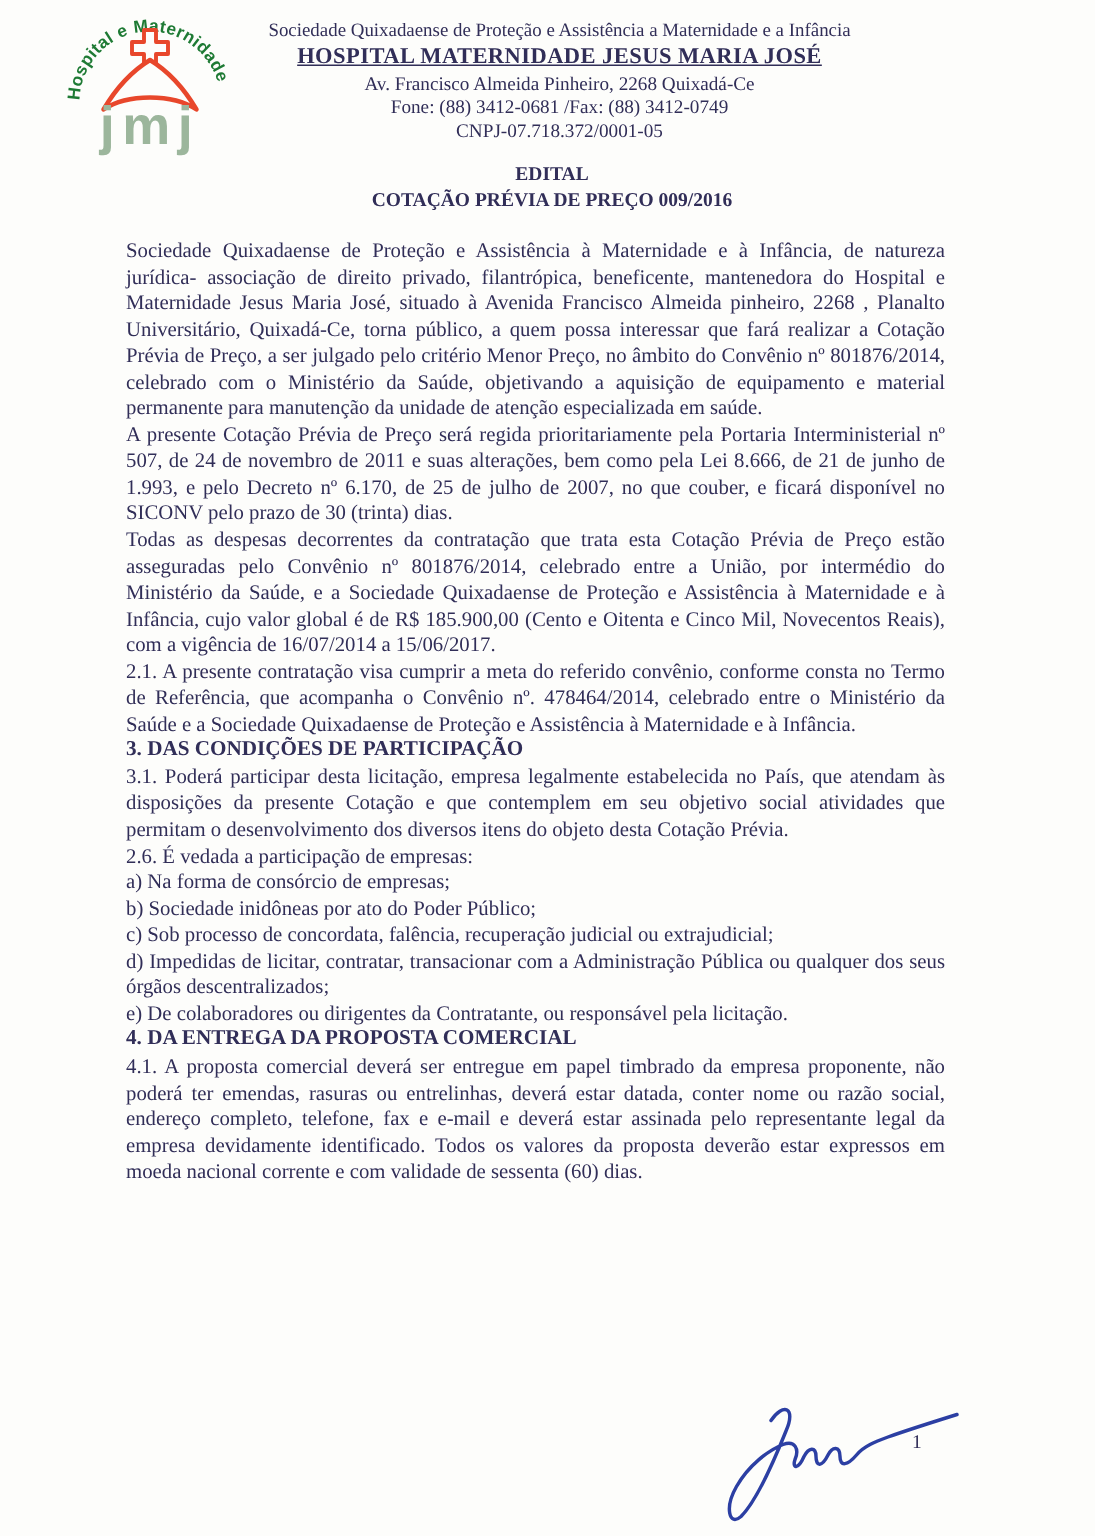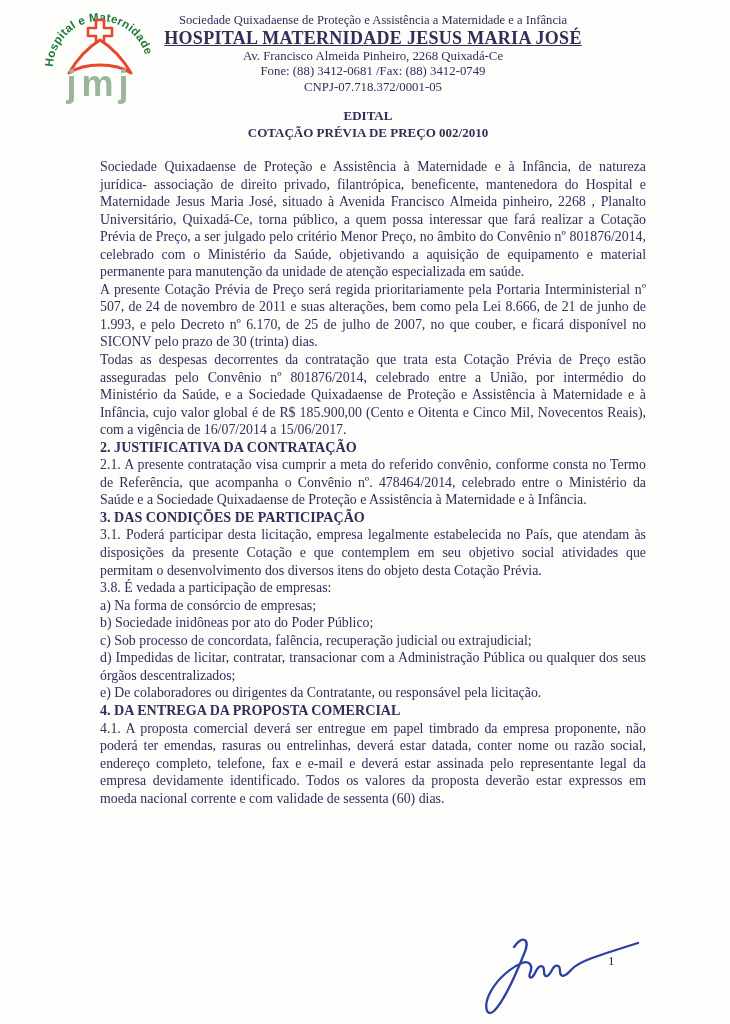--- a/index.html
+++ b/index.html
@@ -12,32 +12,32 @@
     color:#312e58;
   }
 
   
   .logo { position:absolute; left:40px; top:4px; width:120px; height:102px; }
   .header-text {
     position:absolute; left:138px; top:13px; width:470px;
     text-align:center; line-height:15.8px;
   }
   .org-line   { font-size:12.6px; margin-bottom:2px;text-align:center; }
-  .hospital   { font-size:18px; font-weight:bold; text-decoration:underline; letter-spacing:0.3px; margin-bottom:2px; }
+  .hospital   { font-size:15px; font-weight:bold; text-decoration:underline; letter-spacing:0.3px; margin-bottom:2px; }
   .addr-line  { font-size:12.8px; }
 
   
   .doc-title {
     position:absolute; left:95px; top:107px; width:546px;
     text-align:center; font-weight:bold; font-size:13px; line-height:17px;
   }
 
   
   .body-text {
-    position:absolute; left:100px; top:158px; width:546px;
+    position:absolute; left:84px; top:158px; width:546px;
     font-size:13.85px; line-height:17.55px; text-align:justify;
   }
   .body-text p { margin:0; }
   .gap-blank  { margin-top:17px; }
   .gap-small  { margin-top:6px;  }
   .sec-heading { font-weight:bold; font-size:14.1px; text-align:left; }
 
   
   .signature {
     position:absolute; left:478px; top:933px; width:172px; height:89px;
@@ -72,34 +72,33 @@
   <div class="header-text">
     <div class="org-line">Sociedade Quixadaense de Proteção e Assistência a Maternidade e a Infância</div>
     <div class="hospital">HOSPITAL MATERNIDADE JESUS MARIA JOSÉ</div>
     <div class="addr-line">Av. Francisco Almeida Pinheiro, 2268  Quixadá-Ce</div>
     <div class="addr-line">Fone: (88) 3412-0681 /Fax: (88) 3412-0749</div>
     <div class="addr-line">CNPJ-07.718.372/0001-05</div>
   </div>
 
   <div class="doc-title">
     <div>EDITAL</div>
-    <div>COTAÇÃO PRÉVIA DE PREÇO 002/2010</div>
+    <div>COTAÇÃO PRÉVIA DE PREÇO 009/2016</div>
   </div>
 
   <div class="body-text">
     <p>Sociedade Quixadaense de Proteção e Assistência à Maternidade e à Infância, de natureza jurídica- associação de direito privado, filantrópica, beneficente, mantenedora do Hospital e Maternidade Jesus Maria José, situado à Avenida Francisco Almeida pinheiro, 2268 , Planalto Universitário, Quixadá-Ce, torna público, a quem possa interessar que fará realizar a Cotação Prévia de Preço, a ser julgado pelo critério Menor Preço, no âmbito do Convênio nº 801876/2014, celebrado com o Ministério da Saúde, objetivando a aquisição de equipamento e material permanente para manutenção da unidade de atenção especializada em saúde.</p>
     <p>A presente Cotação Prévia de Preço será regida prioritariamente pela Portaria Interministerial nº 507, de 24 de novembro de 2011 e suas alterações, bem como pela Lei 8.666, de 21 de junho de 1.993, e pelo Decreto nº 6.170, de 25 de julho de 2007, no que couber, e ficará disponível no SICONV pelo prazo de 30 (trinta) dias.</p>
     <p class="gap-blank">Todas as despesas decorrentes da contratação que trata esta Cotação Prévia de Preço estão asseguradas pelo Convênio nº 801876/2014, celebrado entre a União, por intermédio do Ministério da Saúde, e a Sociedade Quixadaense de Proteção e Assistência à Maternidade e à Infância, cujo valor global é de R$ 185.900,00 (Cento e Oitenta e Cinco Mil, Novecentos Reais), com a vigência de 16/07/2014 a 15/06/2017.</p>
 
-    <p class="sec-heading gap-small">2. JUSTIFICATIVA DA CONTRATAÇÃO</p>
     <p>2.1. A presente contratação visa cumprir a meta do referido convênio, conforme consta no Termo de Referência, que acompanha o Convênio nº. 478464/2014, celebrado entre o Ministério da Saúde e a Sociedade Quixadaense de Proteção e Assistência à Maternidade e à Infância.</p>
 
     <p class="sec-heading">3. DAS CONDIÇÕES DE PARTICIPAÇÃO</p>
     <p>3.1. Poderá participar desta licitação, empresa legalmente estabelecida no País, que atendam às disposições da presente Cotação e que contemplem em seu objetivo social atividades que permitam o desenvolvimento dos diversos itens do objeto desta Cotação Prévia.</p>
-    <p>3.8. É vedada a participação de empresas:</p>
+    <p>2.6. É vedada a participação de empresas:</p>
     <p>a) Na forma de consórcio de empresas;</p>
     <p>b) Sociedade inidôneas por ato do Poder Público;</p>
     <p>c) Sob processo de concordata, falência, recuperação judicial ou extrajudicial;</p>
     <p>d) Impedidas de licitar, contratar, transacionar com a Administração Pública ou qualquer dos seus órgãos descentralizados;</p>
     <p>e) De colaboradores ou dirigentes da Contratante, ou responsável pela licitação.</p>
 
     <p class="sec-heading">4. DA ENTREGA DA PROPOSTA COMERCIAL</p>
     <p>4.1. A proposta comercial deverá ser entregue em papel timbrado da empresa proponente, não poderá ter emendas, rasuras ou entrelinhas, deverá estar datada, conter nome ou razão social, endereço completo, telefone, fax e e-mail e deverá estar assinada pelo representante legal da empresa devidamente identificado. Todos os valores da proposta deverão estar expressos em moeda nacional corrente e com validade de sessenta (60) dias.</p>
   </div>
 

